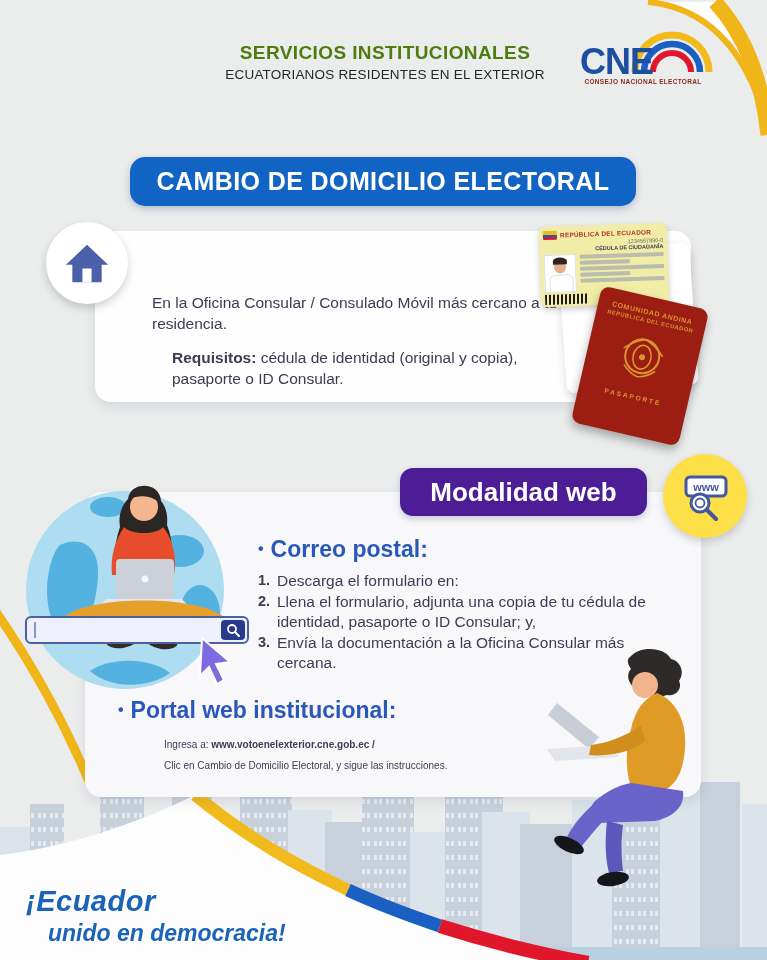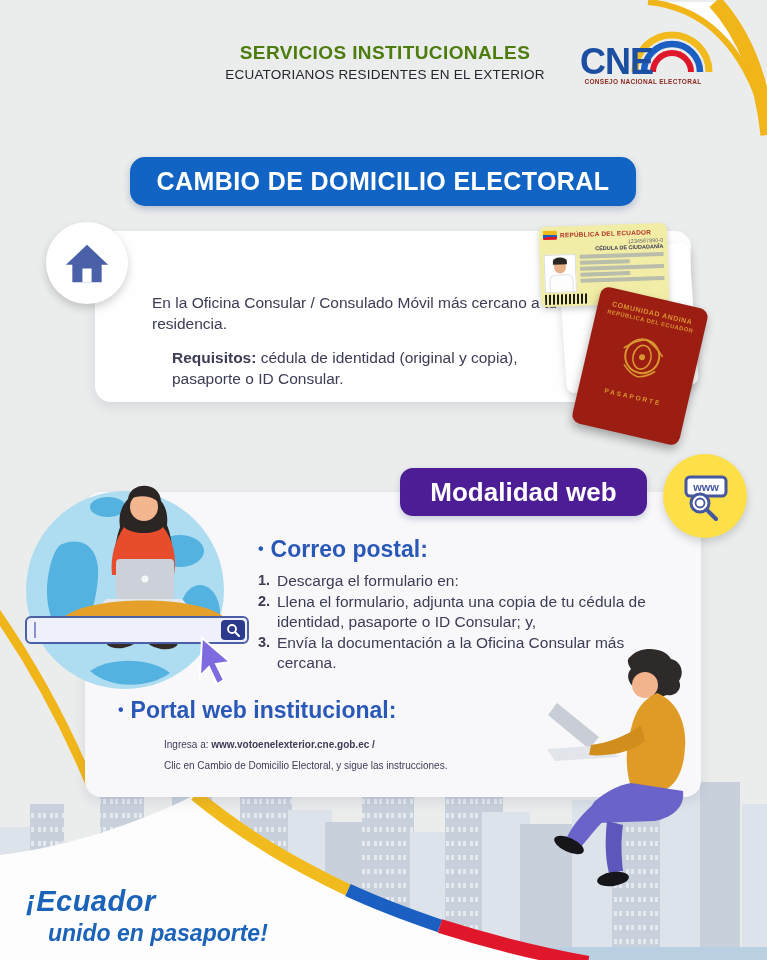--- a/index.html
+++ b/index.html
@@ -308,16 +308,16 @@
     <path d="M96,80 C80,92 62,98 46,100 L44,110 C66,112 88,106 100,96 Z" fill="#d18e1c"></path>
     <path d="M86,138 L138,146 C140,162 128,172 110,176 L52,178 C44,172 44,162 50,156 C62,146 74,140 86,138 Z" fill="#6a63c9"></path>
     <path d="M50,158 C38,168 28,180 22,192 L36,202 C46,190 54,180 62,172 Z" fill="#6a63c9"></path>
     <ellipse cx="24" cy="200" rx="16" ry="7" fill="#16151a" transform="rotate(25 24 200)"></ellipse>
     <path d="M62,176 C60,194 60,212 64,228 L78,226 C76,210 76,194 78,180 Z" fill="#5d56bb"></path>
     <ellipse cx="68" cy="234" rx="16" ry="7" fill="#16151a" transform="rotate(-8 68 234)"></ellipse>
   </svg>
 
   <div class="abs slogan">
     <div class="slogan-1">¡Ecuador</div>
-    <div class="slogan-2">unido en pasaporte!</div>
+    <div class="slogan-2">unido en democracia!</div>
   </div>
 
 </div>
 
 </body></html>

